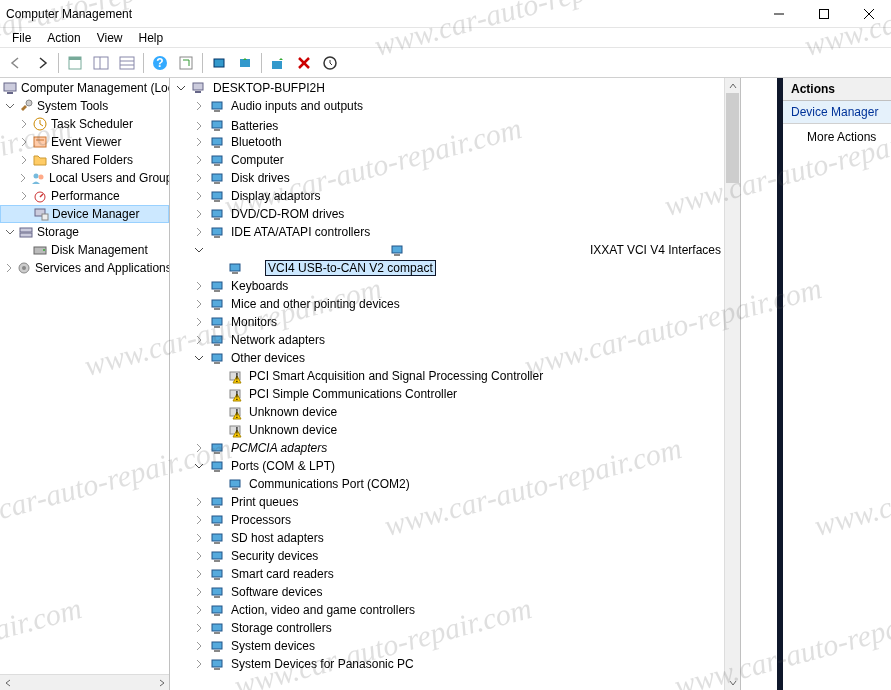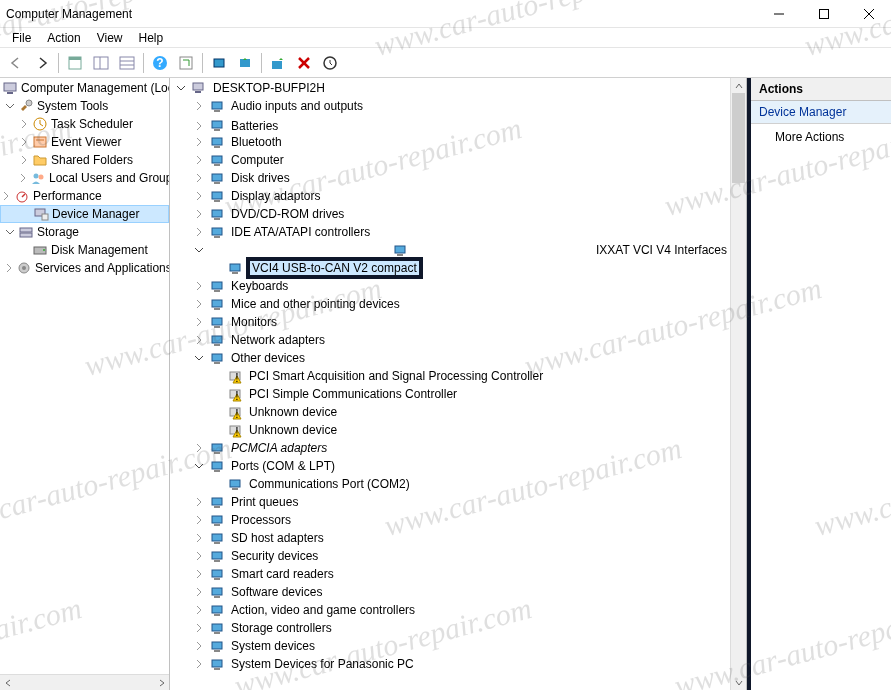--- a/index.html
+++ b/index.html
@@ -30,26 +30,26 @@
 
 .mid-pane { flex: 1; border-right: 1px solid #c0c0c0; display: flex; position: relative; }
 .mid-tree { flex: 1; overflow: hidden; padding: 1px 0; }
 .mid-scroll { width: 16px; background: #f0f0f0; border-left: 1px solid #ddd; position: relative; }
 .mid-scroll .thumb { position: absolute; top: 15px; left: 1px; right: 1px; height: 90px; background: #cdcdcd; }
 .mid-scroll .arrow { position: absolute; left: 0; right: 0; height: 15px; display: flex; align-items: center; justify-content: center; }
 .mid-scroll .arrow.up { top: 0; }
 .mid-scroll .arrow.down { bottom: 0; }
 
 .dev-row { display: flex; align-items: center; height: 18px; white-space: nowrap; }
-.dev-row.selected .dev-label { background: #cce8ff; border: 4px solid #0f172a; padding: 0 2px; }
+.dev-row.selected .dev-label { background: #cce8ff; border: 1px solid #0f172a; padding: 0 2px; margin-left: 19px; }
 .dev-label { padding: 0 3px; }
 .dev-icon { width: 16px; height: 16px; margin: 0 3px; display: inline-flex; align-items: center; justify-content: center; }
 .chev { width: 14px; height: 14px; display: inline-flex; align-items: center; justify-content: center; }
 
-.right-pane { width: 144px; border-left: 4px solid #0f172a; display: flex; flex-direction: column; }
+.right-pane { width: 114px; border-left: 6px solid #0f172a; display: flex; flex-direction: column; margin-left: 36px; }
 .actions-header { background: #f0f0f0; padding: 4px 8px; font-weight: bold; border-bottom: 1px solid #c0c0c0; }
 .actions-section { background: #e5f1fb; padding: 4px 8px; color: #003399; border-bottom: 1px solid #d0d0d0; white-space: nowrap; overflow: hidden; }
 .actions-link { padding: 6px 8px 6px 24px; cursor: pointer; white-space: nowrap; }
 
 .left-scroll-h { position: absolute; bottom: 0; left: 0; right: 0; height: 16px; background: #f0f0f0; border-top: 1px solid #ddd; display:flex; align-items:center; justify-content: space-between; }
 .left-scroll-h .thumb { flex: 1; height: 14px; background: transparent; }
 .left-scroll-h .arrow { width: 15px; height: 15px; display:flex; align-items:center; justify-content:center; }
 
 .watermark { position: absolute; inset: 0; pointer-events: none; opacity: 0.18; overflow: hidden; }
 .watermark div { position: absolute; font-size: 30px; color: #555; transform: rotate(-15deg); font-style: italic; white-space: nowrap; font-family: Georgia, serif; }
@@ -241,21 +241,21 @@
             </span>
           <span class="tree-icon">
               <svg width="16" height="16">
                 <circle cx="6" cy="6" r="2.5" fill="#7bd"></circle>
                 <circle cx="11" cy="7" r="2.5" fill="#fa8"></circle>
                 <path d="M2 14 Q6 9 10 14" fill="#7bd"></path>
               </svg>
             </span>
           <span class="tree-label">Local Users and Groups</span>
         </div>
-        <div class="tree-row" style="">
+        <div class="tree-row" style="padding-left:18px">
           <span class="tree-chevron">
               <svg width="10" height="10">
                 <path d="M3 1 L7 5 L3 9" fill="none" stroke="#999"></path>
               </svg>
             </span>
           <span class="tree-icon">
               <svg width="16" height="16">
                 <circle cx="8" cy="9" r="5" fill="#fff" stroke="#c33"></circle>
                 <path d="M8 9 L11 6" stroke="#c33" stroke-width="1.5"></path>
               </svg>

